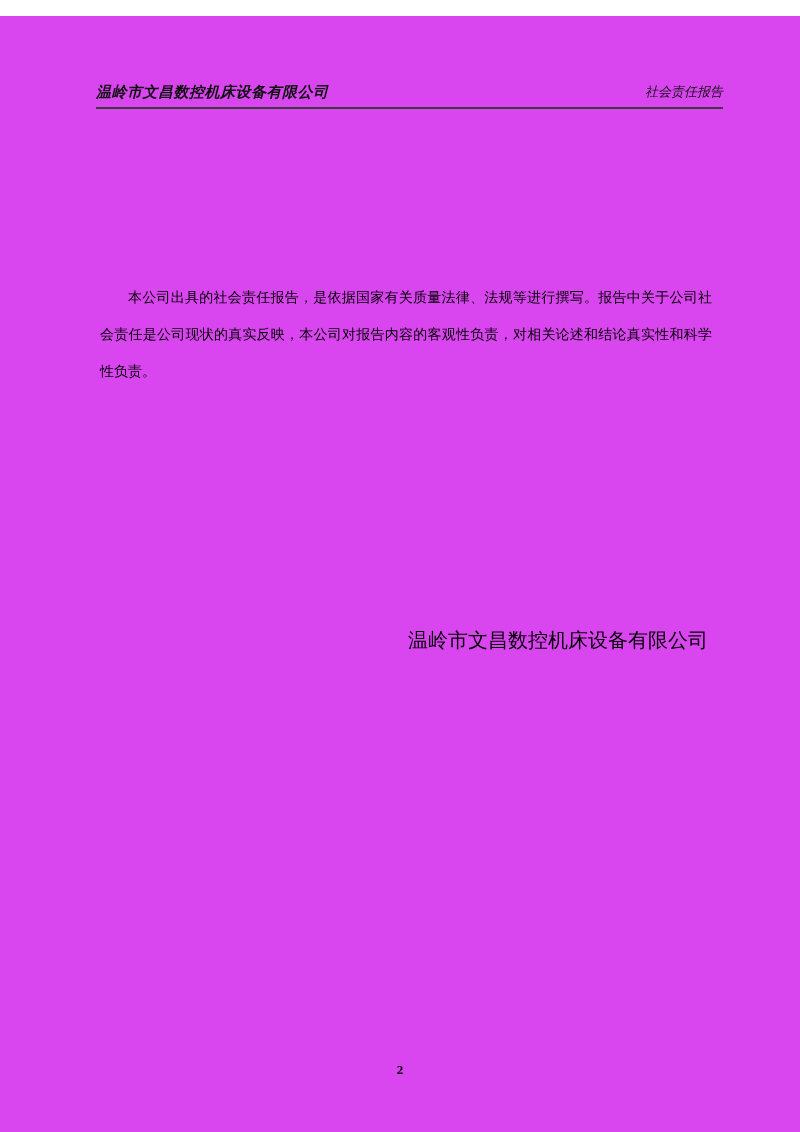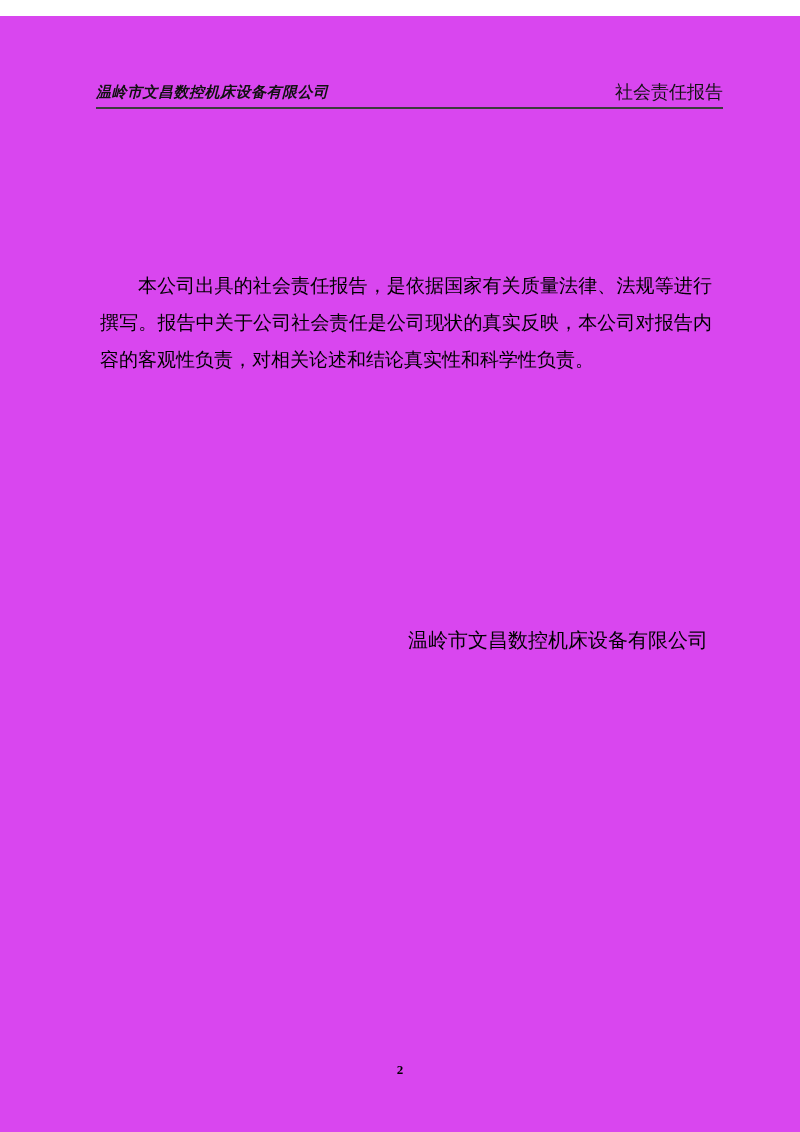--- a/index.html
+++ b/index.html
@@ -31,44 +31,45 @@
   }
   .header-company {
     font-size: 15px;
     font-weight: bold;
     font-style: italic;
     letter-spacing: 0.5px;
     line-height: 20px;
     color: #111111;
   }
   .header-report {
-    font-size: 18px;
+    font-size: 13px;
     line-height: 20px;
     color: #111111;
+    font-style: italic;
   }
   
   .doc-title {
     position: absolute;
     top: 133px;
     left: 96px;
     right: 77px;
     text-align: center;
     font-size: 35px;
     font-weight: bold;
     line-height: 46px;
     letter-spacing: 1px;
     color: #000000;
   }
   
   .body-paragraph {
     position: absolute;
-    top: 251px;
+    top: 263px;
     left: 100px;
     right: 88px;
-    font-size: 19px;
+    font-size: 14px;
     line-height: 37px;
     text-align: justify;
     text-indent: 2em;
     color: #000000;
   }
   
   .signature {
     position: absolute;
     top: 609px;
     left: 100px;

